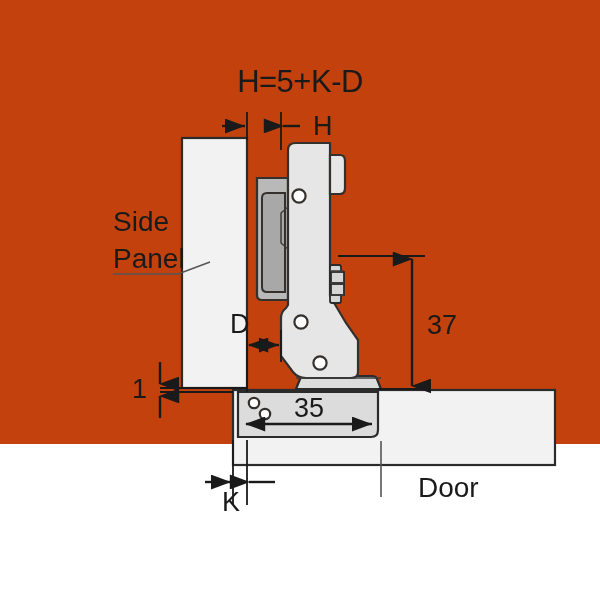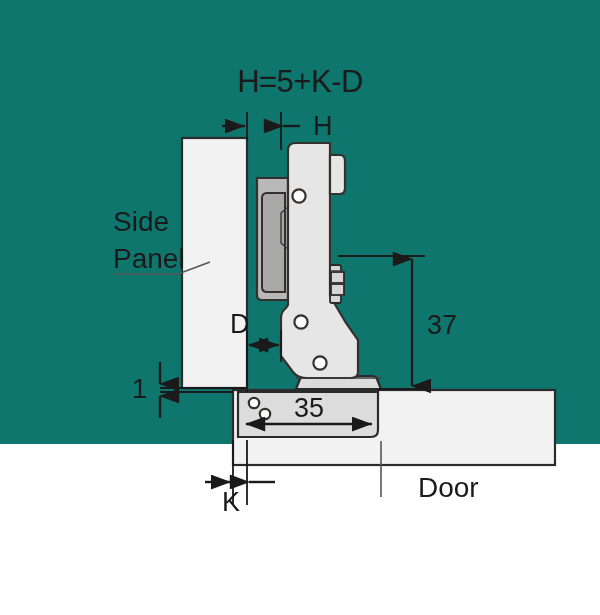--- a/index.html
+++ b/index.html
@@ -11,21 +11,21 @@
   body {
     width: 600px;
     height: 615px;
     overflow: hidden;
     font-family: "Liberation Sans", sans-serif;
   }
   #diagram-root {
     position: relative;
     width: 600px;
     height: 444px;
-    background: #0f766e;
+    background: #c2410c;
   }
   svg#diagram-svg {
     display: block;
     width: 600px;
     height: 615px;
   }
   text {
     font-family: "Liberation Sans", sans-serif;
     fill: #1a1a1a;
   }

